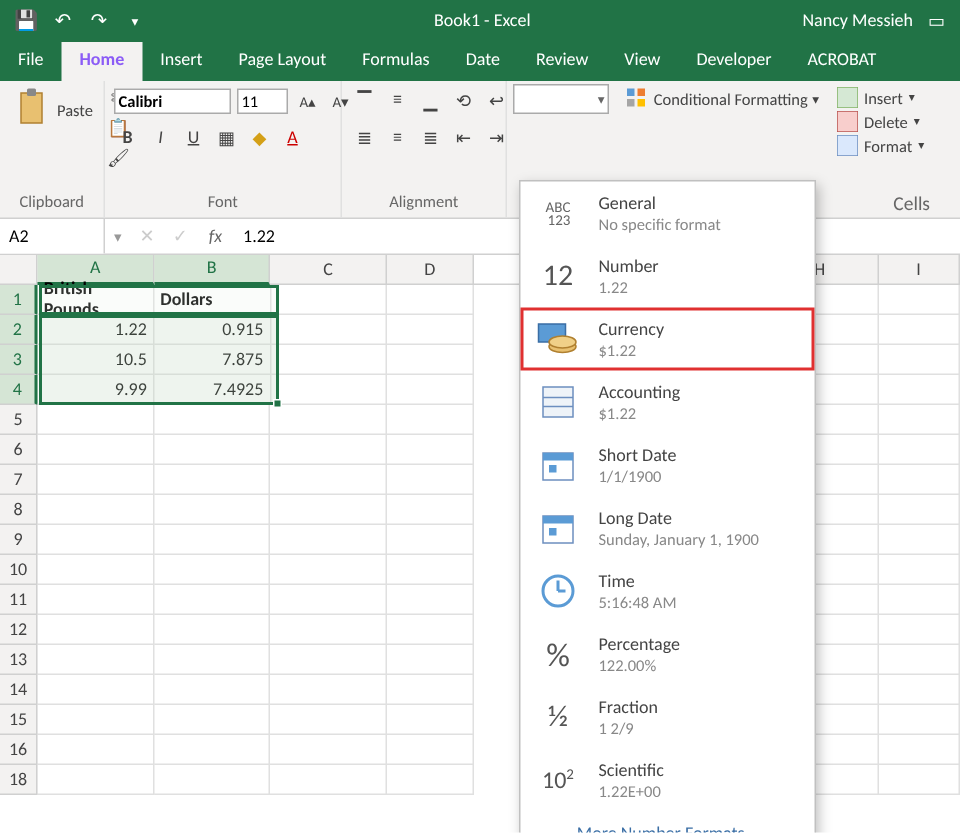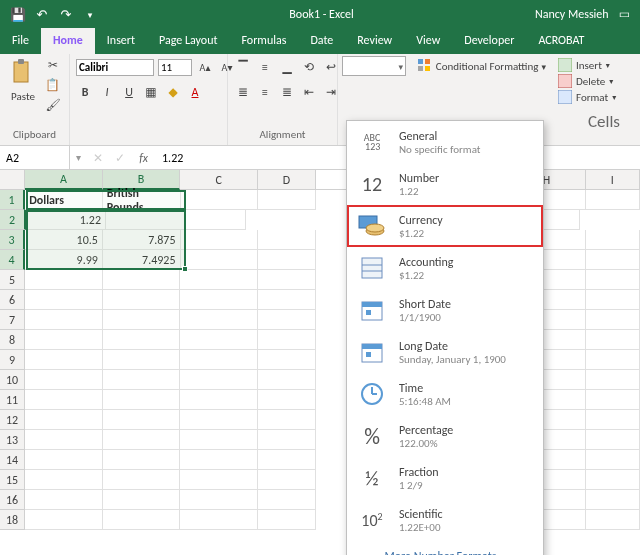--- a/index.html
+++ b/index.html
@@ -9,21 +9,21 @@
   .qat .ic { width: 16px; height: 16px; display: inline-flex; align-items: center; justify-content: center; font-size: 13px; color: #fff; }
   .title { flex: 1; text-align: center; }
   .user-area { display: flex; align-items: center; gap: 10px; padding-right: 10px; }
   .tabs { background: #217346; display: flex; height: 26px; font-size: 12px; }
   .tab { padding: 5px 12px 0; color: #fff; cursor: pointer; }
   .tab.active { background: #f3f2f1; color: #8b5cf6; font-weight: 600; }
   .ribbon { background: #f3f2f1; height: 92px; display: flex; border-bottom: 1px solid #d0d0d0; position: relative; }
   .group { border-right: 1px solid #e0e0e0; display: flex; flex-direction: column; padding: 2px 6px; font-size: 11px; color: #444; }
   .group-body { flex: 1; display: flex; align-items: flex-start; gap: 4px; }
   .group-label { text-align: center; font-size: 11px; color: #666; padding-top: 1px; height: 16px; }
-  .big-btn { display: flex; flex-direction: column; align-items: center; gap: 2px; padding: 2px 4px; }
+  .big-btn { display: flex; flex-direction: row; align-items: center; gap: 2px; padding: 2px 4px; }
   .small-row { display: flex; gap: 4px; align-items: center; height: 22px; }
   .sel { background: #fff; border: 1px solid #aaa; font-size: 11px; padding: 1px 2px; }
   .ico { width: 18px; height: 18px; display: inline-flex; align-items: center; justify-content: center; font-size: 12px; color: #444; border: 1px solid transparent; }
   .number-box { width: 64px; height: 20px; background: #fff; border: 1px solid #aaa; font-size: 11px; padding: 0 2px; display: flex; align-items: center; }
   .number-box .arrow { margin-left: auto; font-size: 9px; color: #666; }
   .formula-bar { display: flex; align-items: center; height: 24px; border-bottom: 1px solid #d0d0d0; font-size: 12px; background: #fff; }
   .name-box { width: 70px; border-right: 1px solid #d0d0d0; padding: 0 6px; background: #fff; height: 100%; display: flex; align-items: center; }
   .fx { padding: 0 8px; font-style: italic; color: #666; }
   .formula-input { flex: 1; padding: 0 6px; }
   .grid-area { position: relative; height: 385px; overflow: hidden; }
@@ -122,20 +122,21 @@
         <span class="ico">
             <u>U</u>
           </span>
         <span class="ico">▦</span>
         <span class="ico" style="color:#d4a017;">◆</span>
         <span class="ico" style="color:#c00;">
             <u>A</u>
           </span>
       </div>
     </div>
+    <div class="group-label">Font</div>
   </div>
 
   <div class="group" style="width:110px;">
     <div class="group-body" style="flex-direction:column;gap:3px;">
       <div class="small-row">
         <span class="ico">▔</span>
         <span class="ico">≡</span>
         <span class="ico">▁</span>
         <span class="ico">⟲</span>
         <span class="ico">↩</span>
@@ -185,21 +186,21 @@
         <span style="font-size:8px;">▾</span>
       </div>
     <div>
         <svg width="14" height="14">
           <rect width="14" height="14" fill="#dae8fc" stroke="#6c8ebf"></rect>
         </svg>
         <span>Format</span>
         <span style="font-size:8px;">▾</span>
       </div>
   </div>
-  <div style="position:absolute;right:20px;bottom:13px;font-size:17px;color:#666;">Cells</div>
+  <div style="position:absolute;right:20px;bottom:1px;font-size:13px;color:#666;">Cells</div>
 </div>
 
 <div class="formula-bar">
   <div class="name-box">A2</div>
   <span style="padding:0 6px;font-size:10px;color:#999;">▾</span>
   <span style="padding:0 6px;color:#ccc;">✕</span>
   <span style="padding:0 6px;color:#ccc;">✓</span>
   <span class="fx">fx</span>
   <div class="formula-input">1.22</div>
 </div>
@@ -211,31 +212,32 @@
     <div class="col-h sel-col">B</div>
     <div class="col-h">C</div>
     <div class="col-h" style="width:60px;">D</div>
     <div class="col-h" style="width:198px;border-right:none;background:#fff;"></div>
     <div class="col-h">H</div>
     <div class="col-h" style="width:56px;">I</div>
   </div>
   <div class="rows" id="rows-container">
       <div class="row">
         <div class="row-h sel-row">1</div>
+        <div class="cell bold">British Pounds</div>
         <div class="cell bold">Dollars</div>
-        <div class="cell bold">British Pounds</div>
         <div class="cell"></div>
         <div class="cell" style="width:60px;"></div>
         <div style="width:198px;"></div>
         <div class="cell"></div>
         <div class="cell" style="width:56px;"></div>
       </div>
       <div class="row">
         <div class="row-h sel-row">2</div>
         <div class="cell right">1.22</div>
+        <div class="cell right">0.915</div>
         <div class="cell"></div>
         <div class="cell" style="width:60px;"></div>
         <div style="width:198px;"></div>
         <div class="cell"></div>
         <div class="cell" style="width:56px;"></div>
       </div>
       <div class="row">
         <div class="row-h sel-row">3</div>
         <div class="cell right">10.5</div>
         <div class="cell right">7.875</div>

